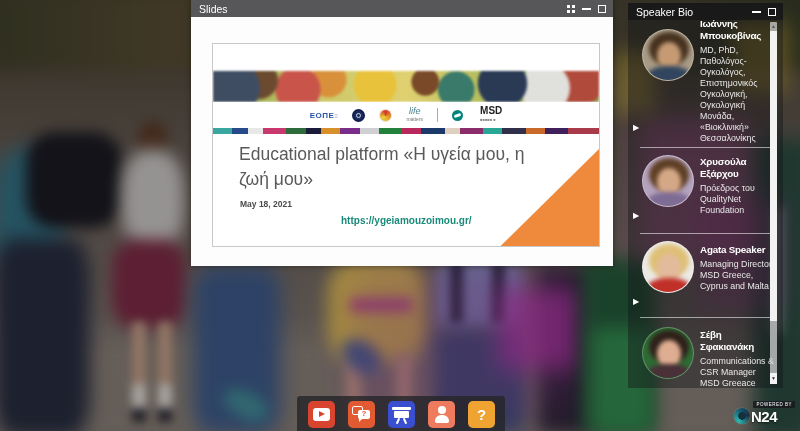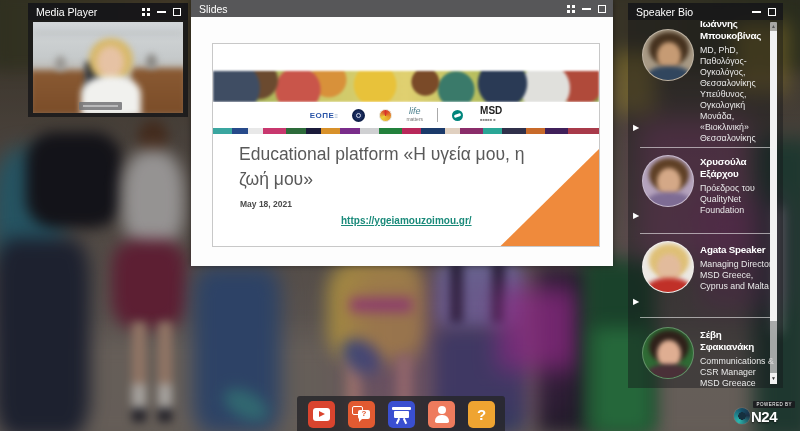--- a/index.html
+++ b/index.html
@@ -117,21 +117,21 @@
   .msd-txt small { display:block; font-size:4px; color:#888; font-weight:normal; }
   .mosaic { position:absolute; left:0; top:84px; width:100%; height:6px;
     background:linear-gradient(90deg,#3aa6a0 0 5%,#274a8a 5% 9%,#e8e8e8 9% 13%,#c8376e 13% 19%,
       #2d6b3a 19% 24%,#1b1b3a 24% 28%,#d8912a 28% 33%,#7a2d8a 33% 38%,#cfd0d2 38% 43%,
       #23813c 43% 49%,#b8285a 49% 54%,#1b3a6a 54% 60%,#e0d0c0 60% 64%,#8a2d6a 64% 70%,
       #2aa696 70% 75%,#30304a 75% 81%,#c86a2a 81% 86%,#40205a 86% 92%,#a83a4a 92% 100%); }
   .slide-title { position:absolute; left:26px; top:98px; width:290px;
     font-size:17.5px; line-height:25px; color:#595959; }
   .slide-date { position:absolute; left:27px; top:155px; font-size:8.5px; font-weight:bold; color:#4a4a4a; }
   .slide-url { position:absolute; left:128px; top:171px; font-size:10px; font-weight:bold;
-    color:#1a8a7a; text-decoration:underline; }
+    color:#1a8a7a; }
   .slide-tri { position:absolute; inset:0; background:#ef8a3c;
     clip-path:polygon(100% 52%, 100% 100%, 74.5% 100%); }
 
   
   #bio-window { left:628px; top:3px; width:155px; height:385px; background:rgba(18,18,24,.42); }
   #bio-window .titlebar { background:rgba(22,22,25,.80); }
   .spk-name { font-size:9.8px; font-weight:bold; color:#fff; letter-spacing:-.2px; line-height:12px; }
   .spk-bio { font-size:8.8px; color:#e9e9e9; line-height:11px; margin-top:3px; }
   .spk-text { position:absolute; left:72px; width:74px; }
   .t1 { top:15px; } .t2 { top:153px; } .t3 { top:241px; } .t4 { top:326px; }
@@ -238,42 +238,20 @@
     <div class="b green-pants"></div>
     <div class="b right-fig"></div>
     <div class="b white-sliver"></div>
     <div class="b pink-blob"></div>
     <div class="b yspot1"></div>
     <div class="b yspot2"></div>
     <div class="b magenta2"></div>
     <div class="dark-overlay"></div>
   </div>
 
-  <div class="window" id="media-window">
-    <div class="titlebar">
-      <span class="wtitle">Media Player</span>
-      <span class="wcontrols">
-        <span class="grid-ico"></span>
-        <span class="min-ico"></span>
-        <span class="max-ico"></span>
-      </span>
-    </div>
-    <div class="video">
-      <div class="vb ceil-line"></div>
-      <div class="vb cab-l"></div>
-      <div class="vb cab-r"></div>
-      <div class="vb bust-l"></div>
-      <div class="vb bust-r"></div>
-      <div class="vb poster"></div>
-      <div class="vb hair"></div>
-      <div class="vb face"></div>
-      <div class="vb torso"></div>
-      <div class="name-tag"></div>
-    </div>
-  </div>
 
   <div class="window" id="slides-window">
     <div class="titlebar">
       <span class="wtitle">Slides</span>
       <span class="wcontrols">
         <span class="grid-ico"></span>
         <span class="min-ico"></span>
         <span class="max-ico"></span>
       </span>
     </div>
@@ -307,21 +285,21 @@
       </span>
     </div>
 
     <div class="avatar av1">
         <i class="ahair"></i>
         <i class="aface"></i>
         <i class="abody"></i>
       </div>
     <div class="spk-text t1">
       <div class="spk-name">Ιωάννης Μπουκοβίνας</div>
-      <div class="spk-bio">MD, PhD, Παθολόγος-Ογκολόγος, Θεσσαλονίκης Υπεύθυνος, Ογκολογική Μονάδα, «Βιοκλινική» Θεσσαλονίκης</div>
+      <div class="spk-bio">MD, PhD, Παθολόγος-Ογκολόγος, Επιστημονικός Ογκολογική, Ογκολογική Μονάδα, «Βιοκλινική» Θεσσαλονίκης</div>
     </div>
     <div class="spk-play p1">▶</div>
     <div class="spk-div d1"></div>
 
     <div class="avatar av2">
         <i class="ahair"></i>
         <i class="aface"></i>
         <i class="abody"></i>
       </div>
     <div class="spk-text t2">

